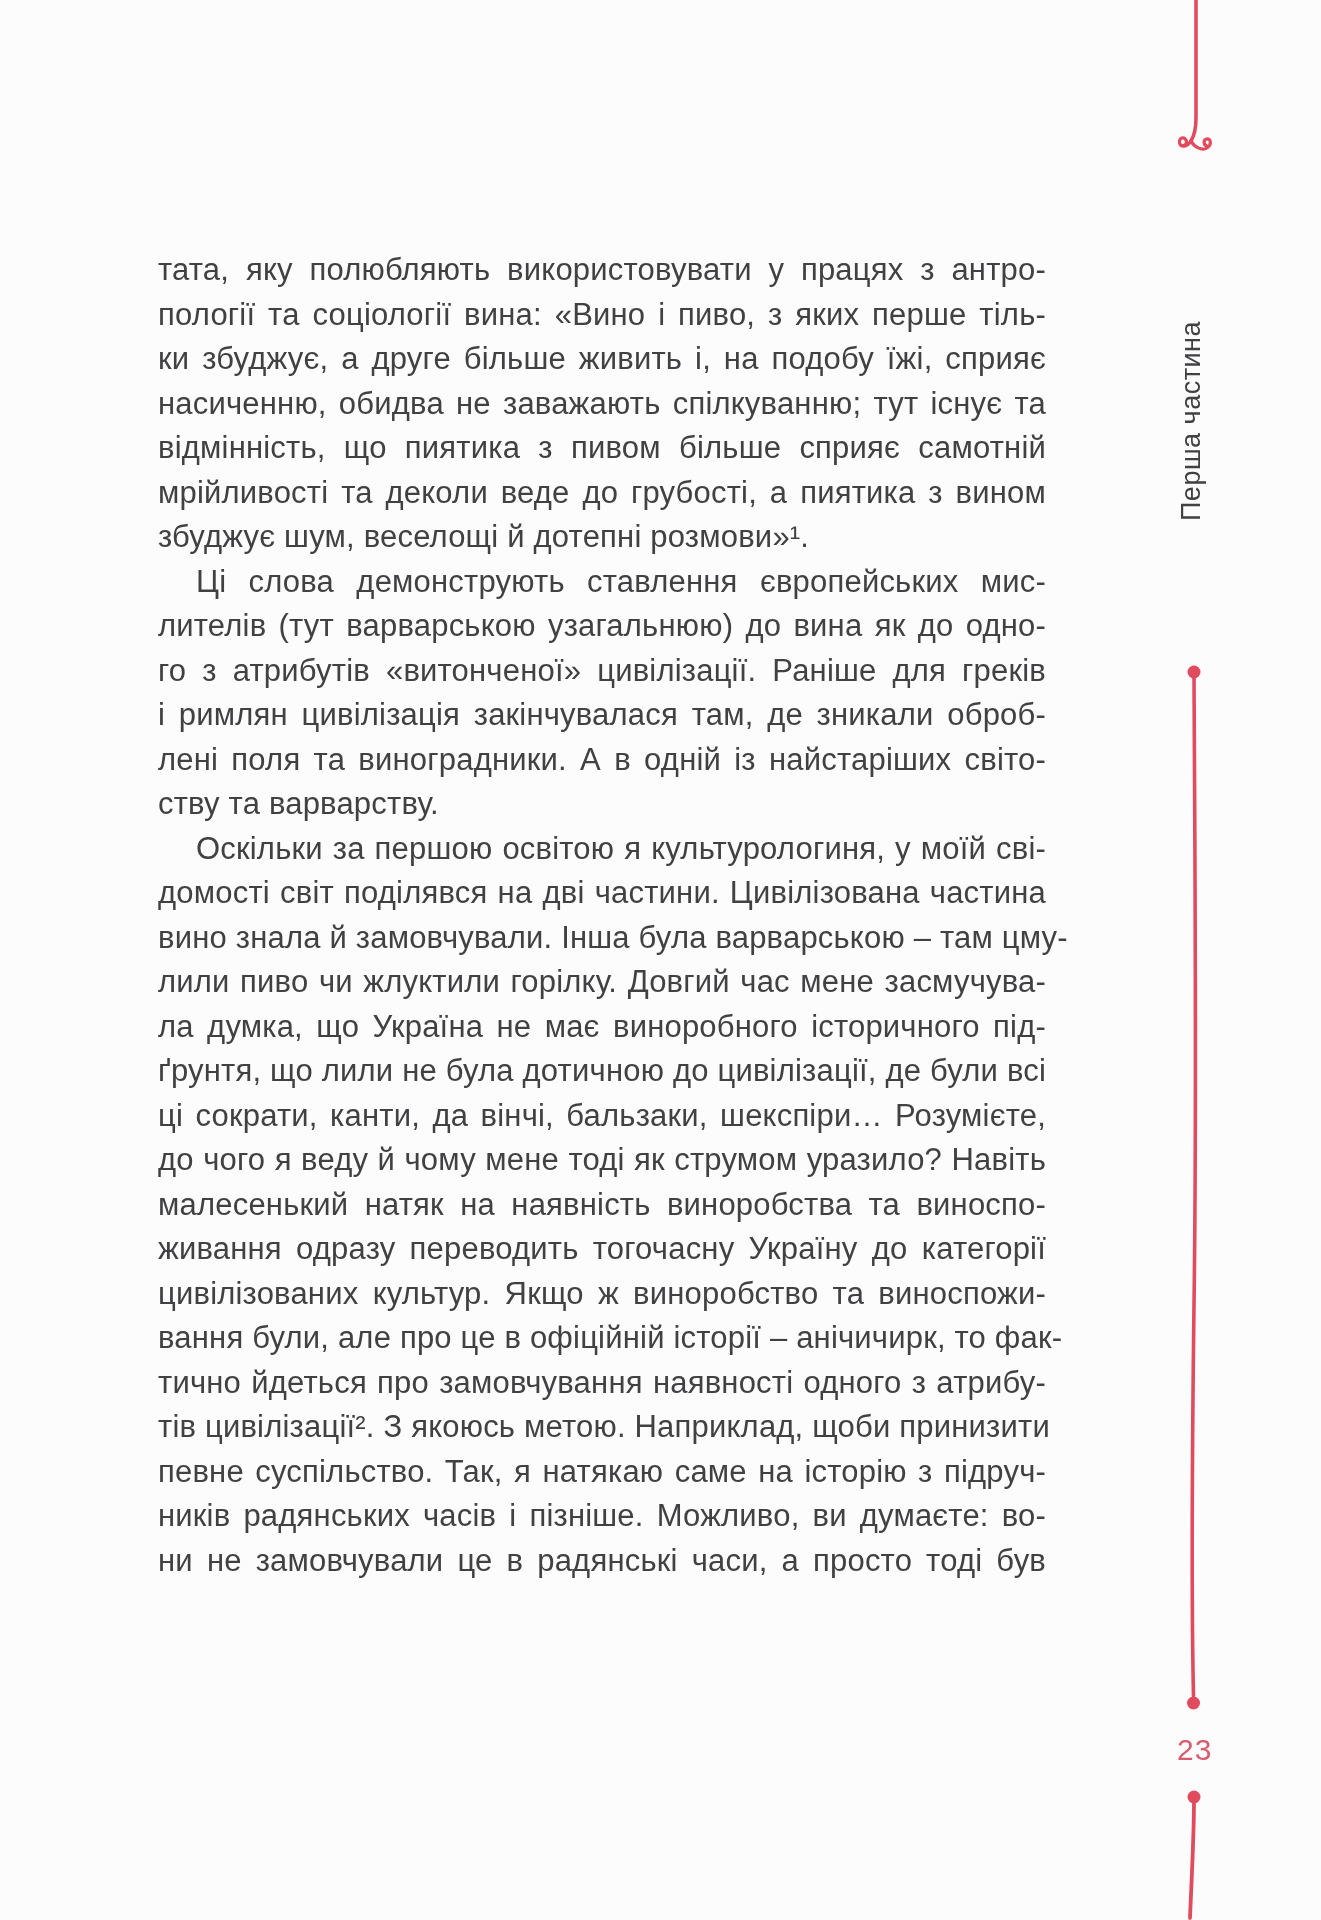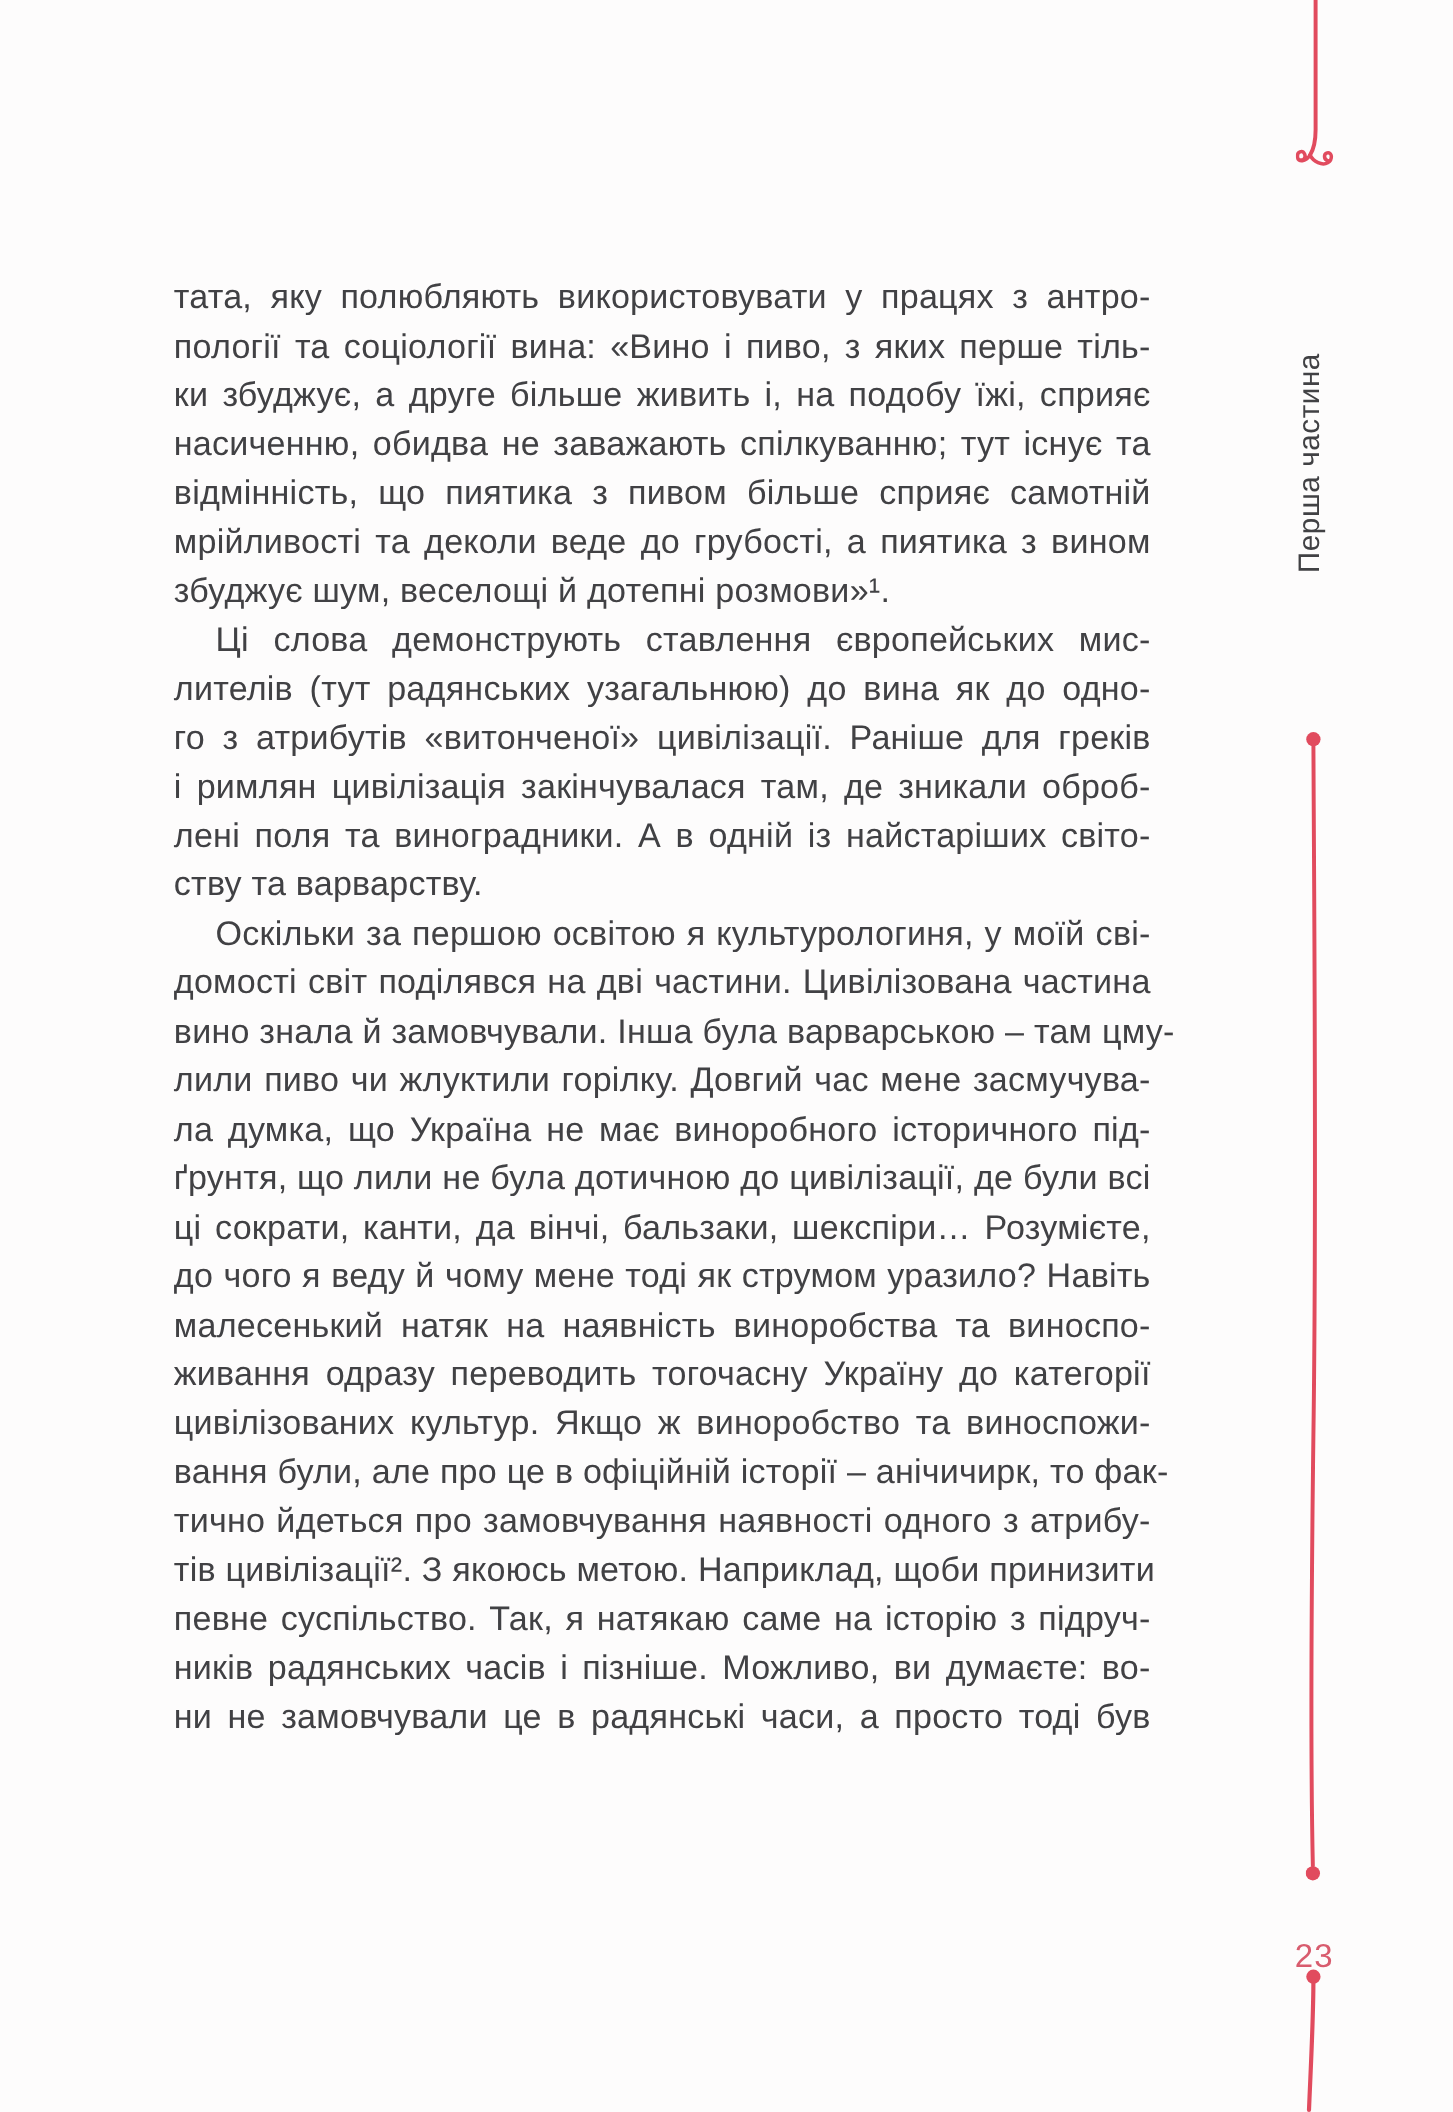--- a/index.html
+++ b/index.html
@@ -34,21 +34,20 @@
     font-size:27px;
     letter-spacing:0.5px;
     color:var(--text,#414144);
   }
   .page-number{
     position:absolute;
     left:1177px;top:1733px;
     font-size:30px;
     color:var(--pagenum,#d85c6e);
     letter-spacing:1px;
-    margin-top:29px;
   }
   .orn{ position:absolute; }
   .orn-top{ left:1178px; top:0; }
   .orn-mid{ left:1187px; top:665px; }
   .orn-bot{ left:1185px; top:1790px; }
   .orn path{ stroke:var(--accent,#e14b5e); fill:none; stroke-linecap:round; }
   .orn circle{ fill:var(--accent,#e14b5e); }
 </style>
 </head>
 <body>
@@ -72,21 +71,21 @@
   <div class="body-text">
     <div class="line">тата, яку полюбляють використовувати у працях з антро-</div>
     <div class="line">пології та соціології вина: «Вино і пиво, з яких перше тіль-</div>
     <div class="line">ки збуджує, а друге більше живить і, на подобу їжі, сприяє</div>
     <div class="line">насиченню, обидва не заважають спілкуванню; тут існує та</div>
     <div class="line">відмінність, що пиятика з пивом більше сприяє самотній</div>
     <div class="line">мрійливості та деколи веде до грубості, а пиятика з вином</div>
     <div class="line endp">збуджує шум, веселощі й дотепні розмови»¹.</div>
 
     <div class="line indent">Ці слова демонструють ставлення європейських мис-</div>
-    <div class="line">лителів (тут радянських узагальнюю) до вина як до одно-</div>
+    <div class="line">лителів (тут варварською узагальнюю) до вина як до одно-</div>
     <div class="line">го з атрибутів «витонченої» цивілізації. Раніше для греків</div>
     <div class="line">і римлян цивілізація закінчувалася там, де зникали оброб-</div>
     <div class="line">лені поля та виноградники. А в одній із найстаріших світо-</div>
     <div class="line endp">ству та варварству.</div>
 
     <div class="line indent">Оскільки за першою освітою я культурологиня, у моїй сві-</div>
     <div class="line">домості світ поділявся на дві частини. Цивілізована частина</div>
     <div class="line">вино знала й замовчували. Інша була варварською – там цму-</div>
     <div class="line">лили пиво чи жлуктили горілку. Довгий час мене засмучува-</div>
     <div class="line">ла думка, що Україна не має виноробного історичного під-</div>

